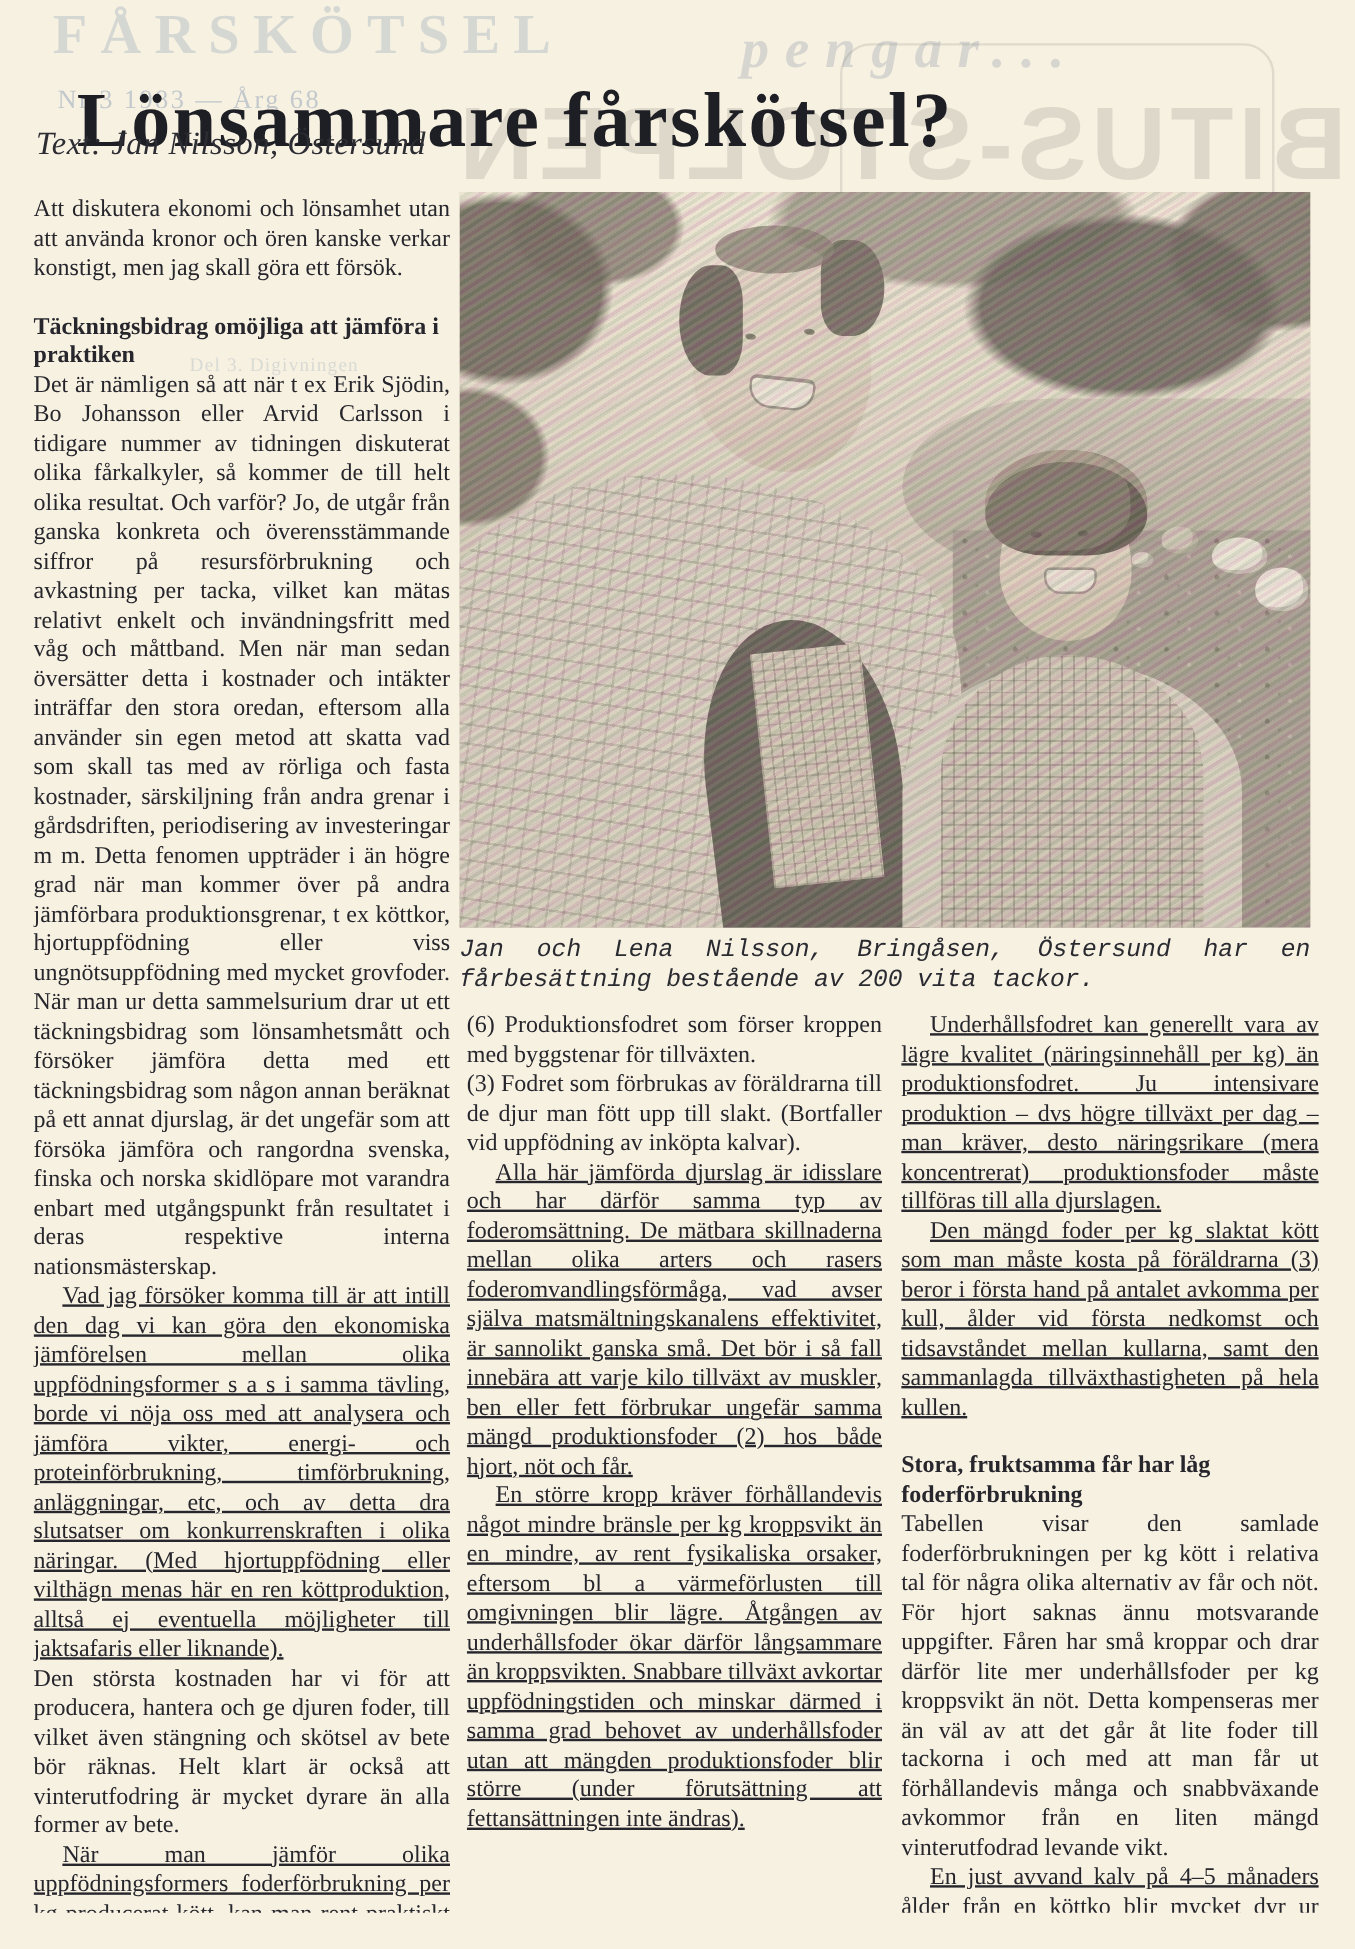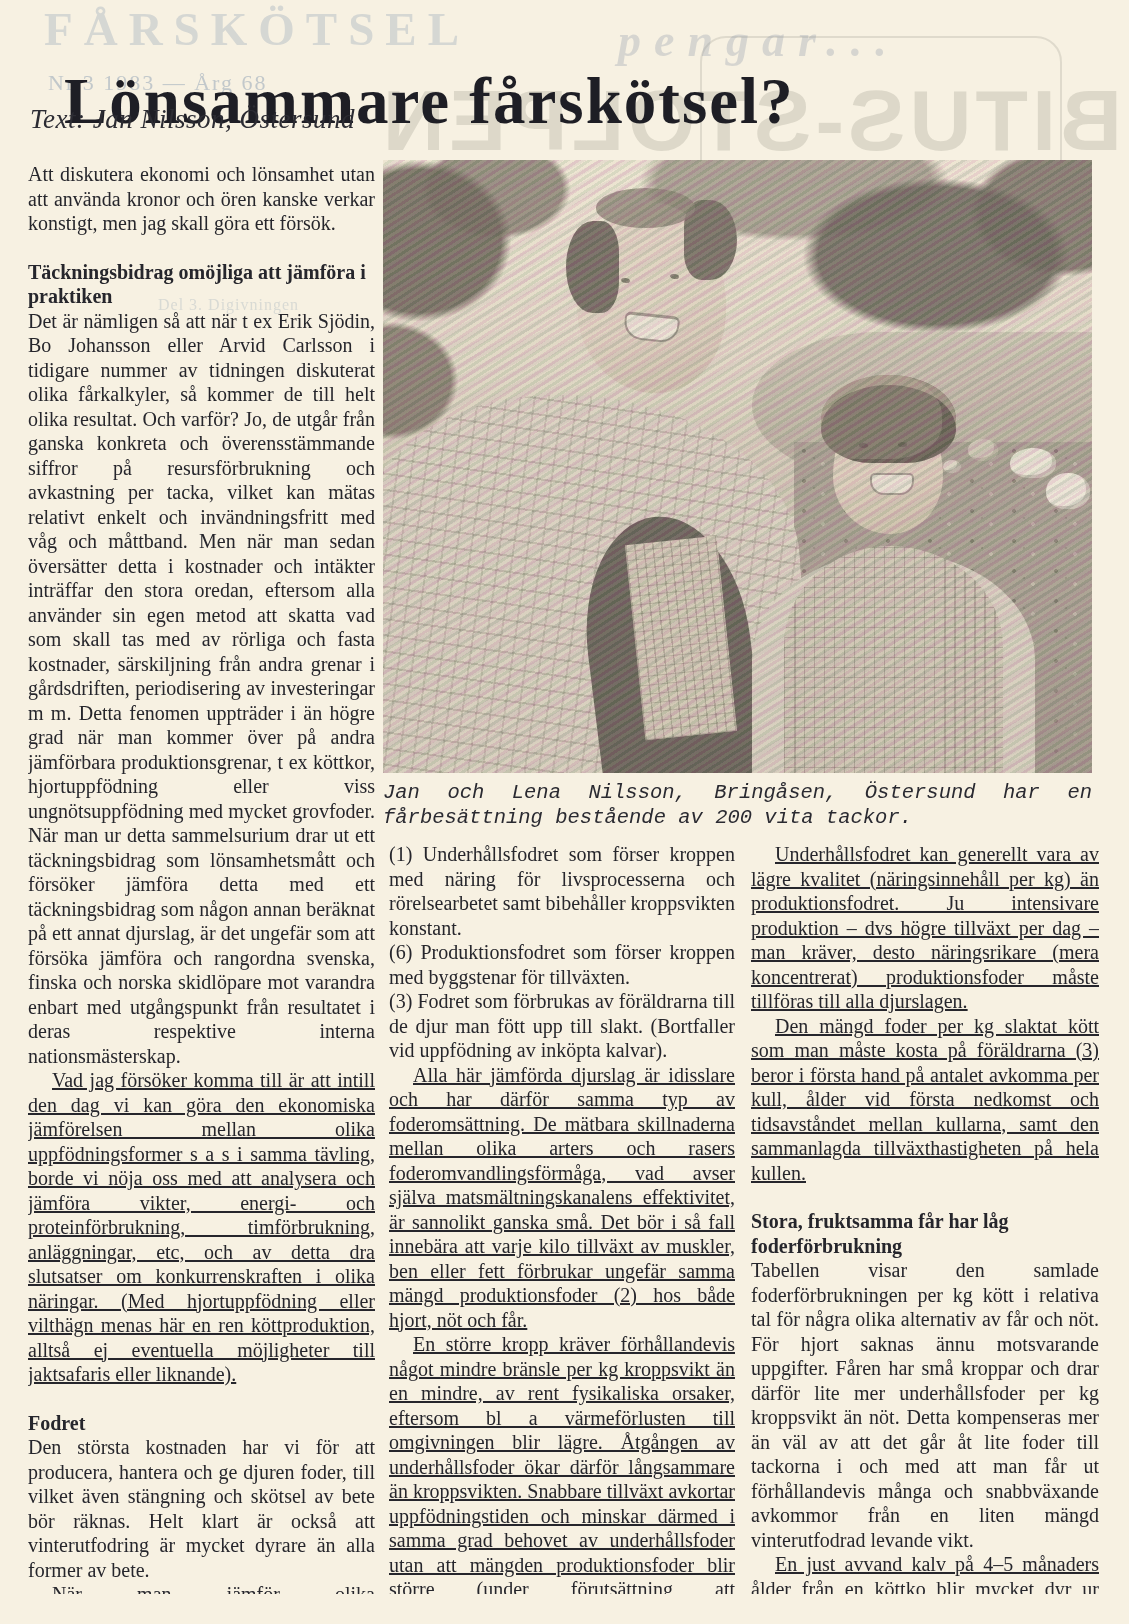--- a/index.html
+++ b/index.html
@@ -172,27 +172,25 @@
   <div class="ph ph-moire2"></div>
   <div class="ph ph-veil"></div>
 </figure>
 <div id="caption">Jan och Lena Nilsson, Bringåsen, Östersund har en fårbesättning bestående av 200 vita tackor.</div>
 
 <div class="col" id="col-left">
   <p class="para">Att diskutera ekonomi och lönsamhet utan att använda kronor och ören kanske verkar konstigt, men jag skall göra ett försök.</p>
   <h3 class="subhead">Täckningsbidrag omöjliga att jämföra i praktiken</h3>
   <p class="para">Det är nämligen så att när t ex Erik Sjödin, Bo Johansson eller Arvid Carlsson i tidigare nummer av tidningen diskuterat olika fårkalkyler, så kommer de till helt olika resultat. Och varför? Jo, de utgår från ganska konkreta och överensstämmande siffror på resursförbrukning och avkastning per tacka, vilket kan mätas relativt enkelt och invändningsfritt med våg och måttband. Men när man sedan översätter detta i kostnader och intäkter inträffar den stora oredan, eftersom alla använder sin egen metod att skatta vad som skall tas med av rörliga och fasta kostnader, särskiljning från andra grenar i gårdsdriften, periodisering av investeringar m m. Detta fenomen uppträder i än högre grad när man kommer över på andra jämförbara produktionsgrenar, t ex köttkor, hjortuppfödning eller viss ungnötsuppfödning med mycket grovfoder. När man ur detta sammelsurium drar ut ett täckningsbidrag som lönsamhetsmått och försöker jämföra detta med ett täckningsbidrag som någon annan beräknat på ett annat djurslag, är det ungefär som att försöka jämföra och rangordna svenska, finska och norska skidlöpare mot varandra enbart med utgångspunkt från resultatet i deras respektive interna nationsmästerskap.</p>
   <p class="para indent">Vad jag försöker komma till är att intill den dag vi kan göra den ekonomiska jämförelsen mellan olika uppfödningsformer s a s i samma tävling, borde vi nöja oss med att analysera och jämföra vikter, energi- och proteinförbrukning, timförbrukning, anläggningar, etc, och av detta dra slutsatser om konkurrenskraften i olika näringar. (Med hjortuppfödning eller vilthägn menas här en ren köttproduktion, alltså ej eventuella möjligheter till jaktsafaris eller liknande).</p>
-  <h3 class="subhead">Fodret</h3>
   <p class="para">Den största kostnaden har vi för att producera, hantera och ge djuren foder, till vilket även stängning och skötsel av bete bör räknas. Helt klart är också att vinterutfodring är mycket dyrare än alla former av bete.</p>
   <p class="para indent">När man jämför olika uppfödningsformers foderförbrukning per kg producerat kött, kan man rent praktiskt först dela upp fodret i tre delar:</p>
 </div>
 
 <div class="col" id="col-mid">
-  <p class="para">(1) Underhållsfodret som förser kroppen med näring för livsprocesserna och rörelsearbetet samt bibehåller kroppsvikten konstant.</p>
   <p class="para">(6) Produktionsfodret som förser kroppen med byggstenar för tillväxten.</p>
   <p class="para">(3) Fodret som förbrukas av föräldrarna till de djur man fött upp till slakt. (Bortfaller vid uppfödning av inköpta kalvar).</p>
   <p class="para indent">Alla här jämförda djurslag är idisslare och har därför samma typ av foderomsättning. De mätbara skillnaderna mellan olika arters och rasers foderomvandlingsförmåga, vad avser själva matsmältningskanalens effektivitet, är sannolikt ganska små. Det bör i så fall innebära att varje kilo tillväxt av muskler, ben eller fett förbrukar ungefär samma mängd produktionsfoder (2) hos både hjort, nöt och får.</p>
   <p class="para indent">En större kropp kräver förhållandevis något mindre bränsle per kg kroppsvikt än en mindre, av rent fysikaliska orsaker, eftersom bl a värmeförlusten till omgivningen blir lägre. Åtgången av underhållsfoder ökar därför långsammare än kroppsvikten. Snabbare tillväxt avkortar uppfödningstiden och minskar därmed i samma grad behovet av underhållsfoder utan att mängden produktionsfoder blir större (under förutsättning att fettansättningen inte ändras).</p>
 </div>
 
 <div class="col" id="col-right">
   <p class="para indent">Underhållsfodret kan generellt vara av lägre kvalitet (näringsinnehåll per kg) än produktionsfodret. Ju intensivare produktion – dvs högre tillväxt per dag – man kräver, desto näringsrikare (mera koncentrerat) produktionsfoder måste tillföras till alla djurslagen.</p>
   <p class="para indent">Den mängd foder per kg slaktat kött som man måste kosta på föräldrarna (3) beror i första hand på antalet avkomma per kull, ålder vid första nedkomst och tidsavståndet mellan kullarna, samt den sammanlagda tillväxthastigheten på hela kullen.</p>
   <h3 class="subhead">Stora, fruktsamma får har låg foderförbrukning</h3>

